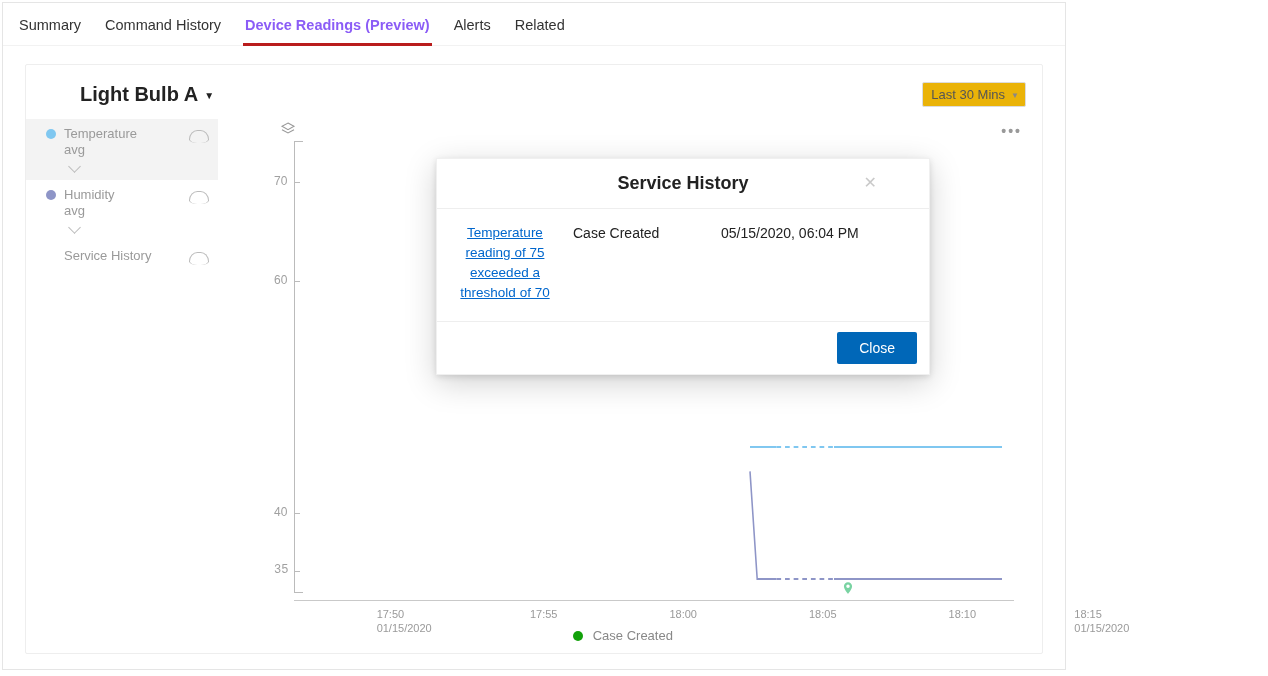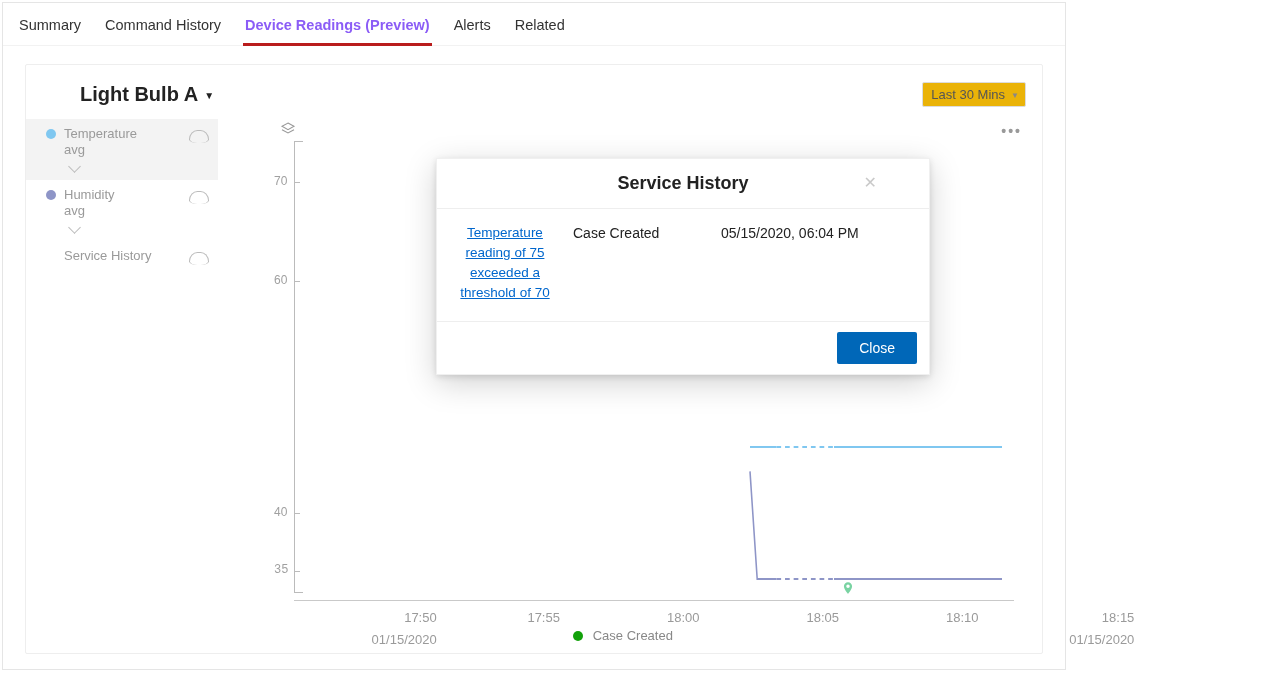--- a/index.html
+++ b/index.html
@@ -179,25 +179,25 @@
   .xaxis {
     position: absolute;
     left: 72px;
     right: 10px;
     bottom: 54px;
     border-top: 1px solid #c9c9c9;
   }
   .xtick {
     position: absolute;
     top: 6px;
-    font-size: 13px;
+    font-size: 11px;
     color: #9a9a9a;
-    text-align: right;
+    text-align: left;
     transform: translateX(-50%);
-    line-height: 22px;
+    line-height: 14px;
   }
   .layers {
     position: absolute;
     left: 58px; top: 2px;
     width: 16px; height: 14px;
     color: #999;
   }
   .more {
     position: absolute;
     right: 2px; top: 4px;

